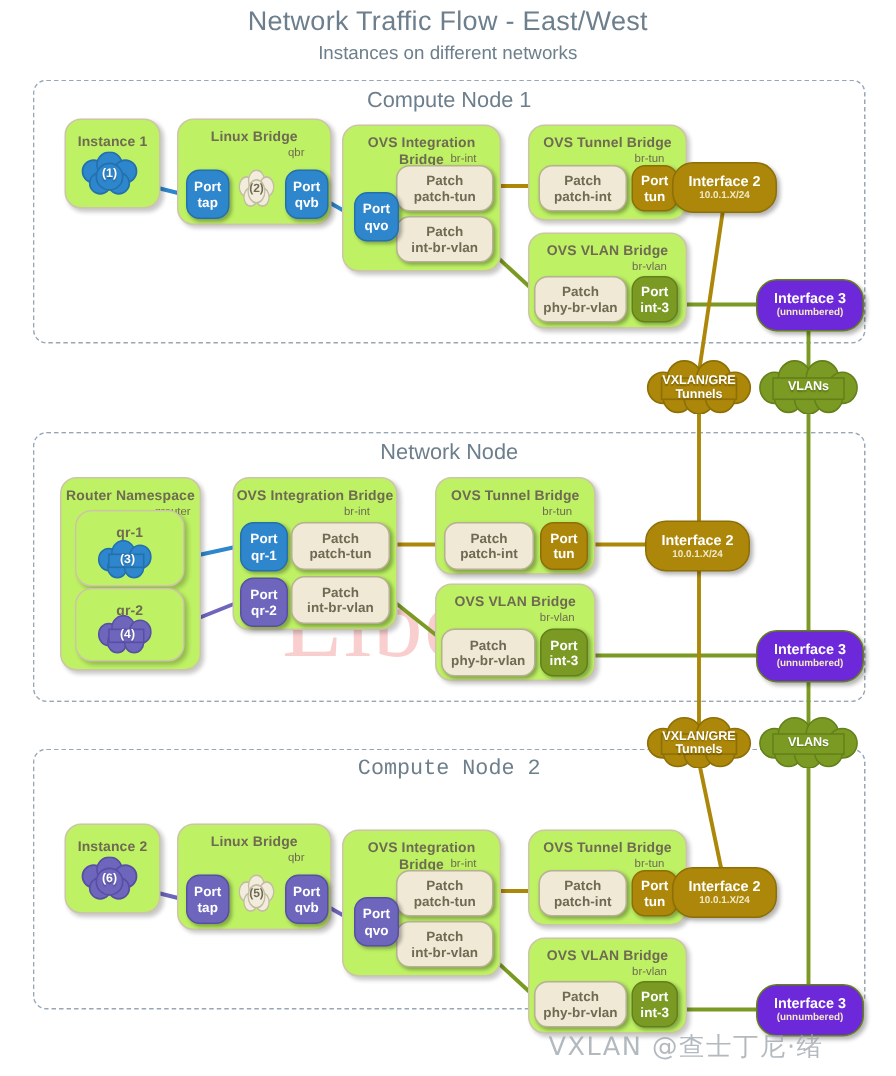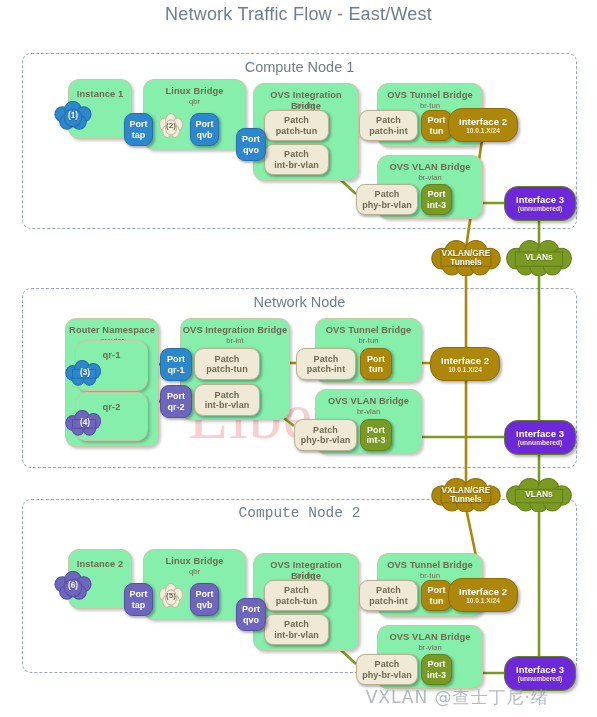--- a/index.html
+++ b/index.html
@@ -47,35 +47,34 @@
     z-index:3;
   }
   .node-title{
     position:absolute;top:5px;left:0;width:100%;text-align:center;
     font-size:14.5px;color:#6d7f8c;font-weight:400;
   }
 
   
   .box{
     position:absolute;
-    background:#86efac;
+    background:#bef264;
     border:1.3px solid #cdc5a8;
     border-radius:11px;
     box-shadow:2px 2px 3px rgba(0,0,0,.22);
     z-index:6;
-    margin-left:25px;
   }
   .box-title{
     position:absolute;top:6px;left:0;width:100%;text-align:center;
     font-size:9.3px;color:#6f6a52;font-weight:700;line-height:11px;
     letter-spacing:.1px;
   }
   .box-sub{
     position:absolute;top:17px;left:0;width:100%;text-align:center;
-    font-size:7.6px;color:#6f6a52;font-weight:400;
+    font-size:7.6px;color:#6f6a52;font-weight:400;padding-left:28px;
   }
   .box-title.single{top:9px;}
 
   
   .pill{
     position:absolute;border-radius:9px;
     display:flex;flex-direction:column;align-items:center;justify-content:center;
     text-align:center;line-height:10.5px;
     box-shadow:1.6px 1.6px 2.6px rgba(0,0,0,.3);
     z-index:12;
@@ -122,20 +121,21 @@
   .cloud.tiny .lbl{font-size:8px;color:#6f6a52;text-shadow:none;}
 
   svg.overlay{position:absolute;left:0;top:0;width:597px;height:717px;z-index:5;pointer-events:none;}
 </style>
 </head>
 <body>
 
 <div class="stage">
 
   <div class="maintitle">Network Traffic Flow - East/West</div>
+  <div class="subtitle">Instances on different networks</div>
 
   <div class="wm-liberty">Liberty</div>
 
   <svg class="overlay" viewBox="0 0 597 717">
 
     <line x1="84" y1="120" x2="124" y2="130" stroke="#2e86cc" stroke-width="2.6"></line>
 
     <line x1="150" y1="129" x2="160" y2="129" stroke="#c9c2a8" stroke-width="2"></line>
     <line x1="182" y1="129" x2="191" y2="129" stroke="#c9c2a8" stroke-width="2"></line>
 

